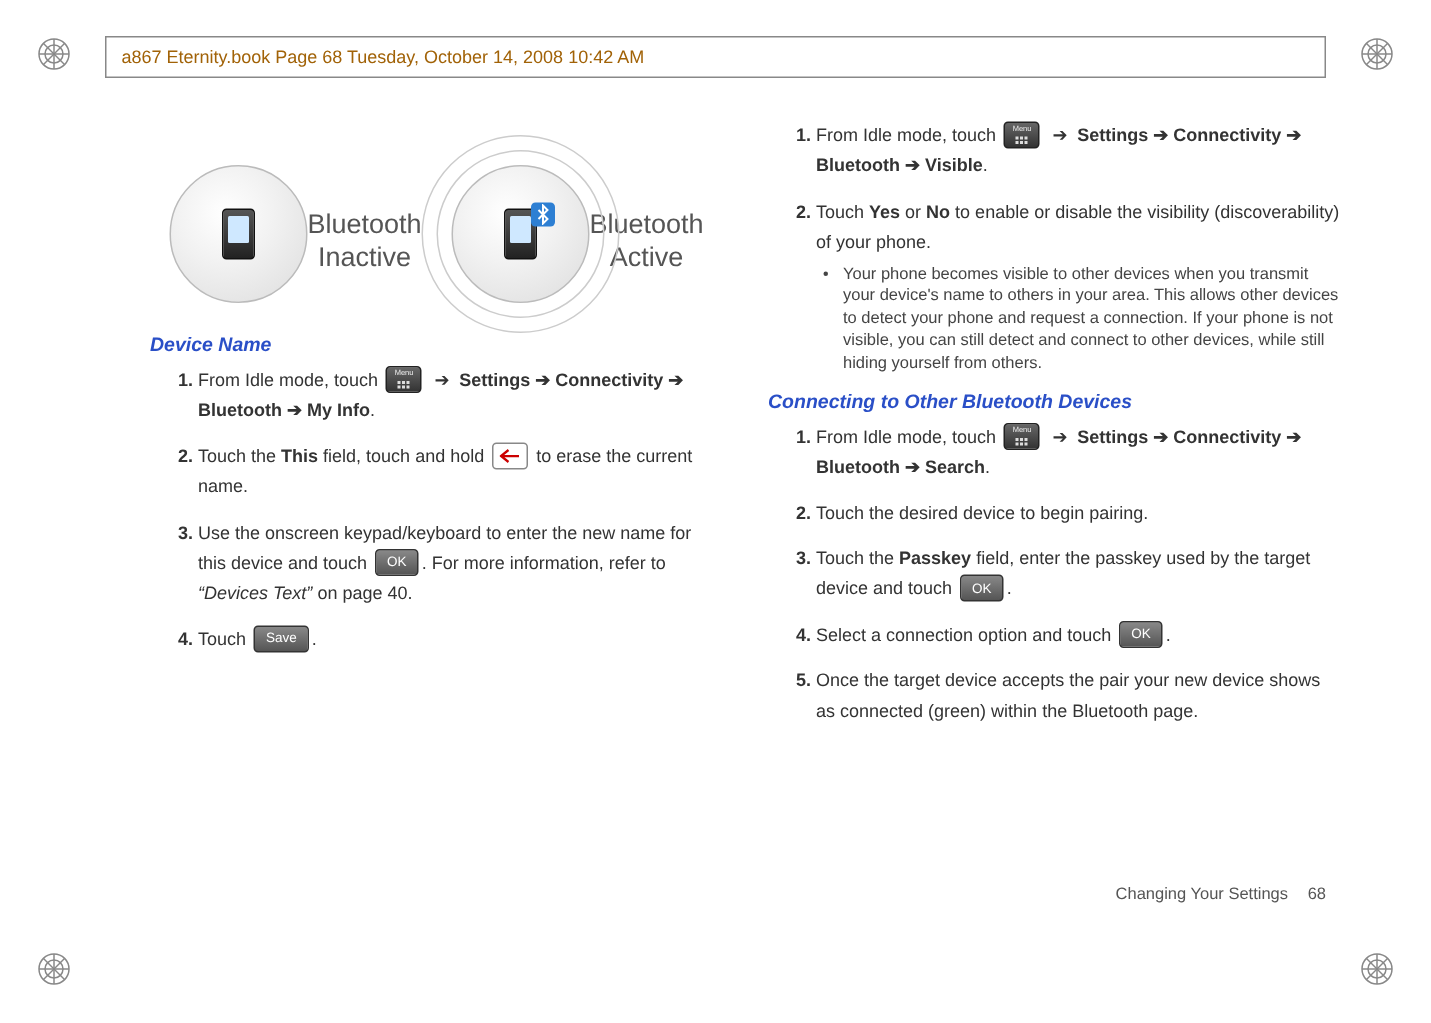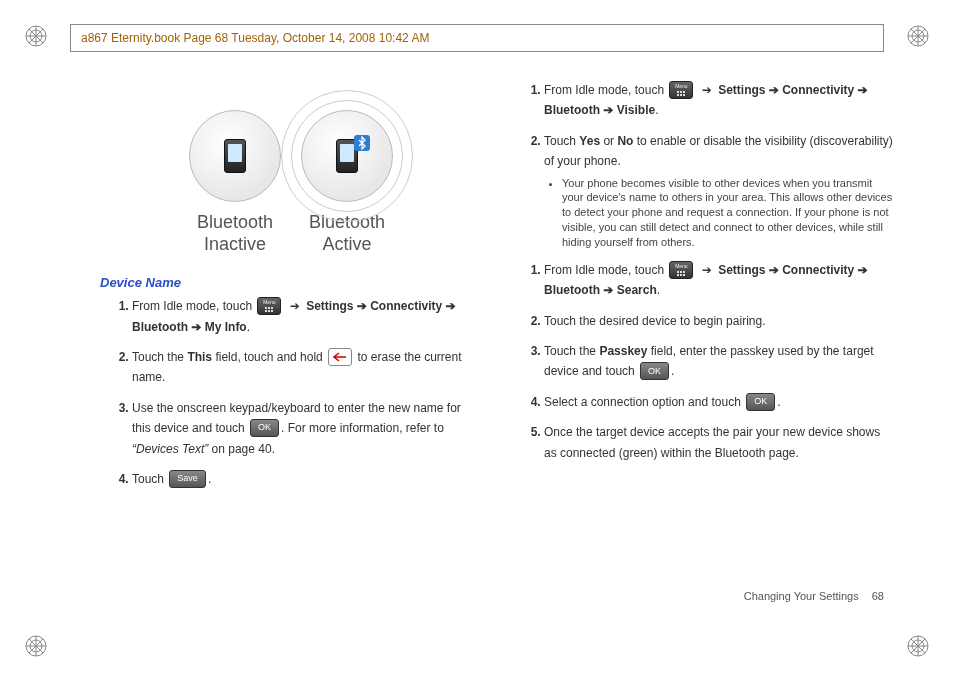--- a/index.html
+++ b/index.html
@@ -50,21 +50,21 @@
     min-width: 0;
   }
   .bt-figure {
     display: flex;
     justify-content: center;
     gap: 20px;
     margin: 30px 0 20px 0;
   }
   .bt-item {
     display: flex;
-    flex-direction: column;
+    flex-direction: row;
     align-items: center;
   }
   .bt-circle {
     width: 90px;
     height: 90px;
     border-radius: 50%;
     border: 1px solid #bbb;
     background: radial-gradient(circle at 40% 35%, #ffffff 0%, #f2f2f2 40%, #dcdcdc 100%);
     display: flex;
     align-items: center;
@@ -330,20 +330,21 @@
         <span class="b">Settings ➔ Connectivity ➔ Bluetooth ➔ Visible</span><span>.</span>
       </li>
       <li>
         <span>Touch </span><span class="b">Yes</span><span> or </span><span class="b">No</span><span> to enable or disable the visibility (discoverability) of your phone.</span>
         <ul class="sub">
           <li>Your phone becomes visible to other devices when you transmit your device's name to others in your area. This allows other devices to detect your phone and request a connection. If your phone is not visible, you can still detect and connect to other devices, while still hiding yourself from others.</li>
         </ul>
       </li>
     </ol>
 
+    <div class="section-heading">Connecting to Other Bluetooth Devices</div>
     <ol class="steps">
       <li>
         <span>From Idle mode, touch </span>
         <span class="inline-icon menu-btn">
             <span style="font-size:5px;margin-bottom:1px">Menu</span>
             <span class="grid">
               <span></span>
               <span></span>
               <span></span>
               <span></span>

